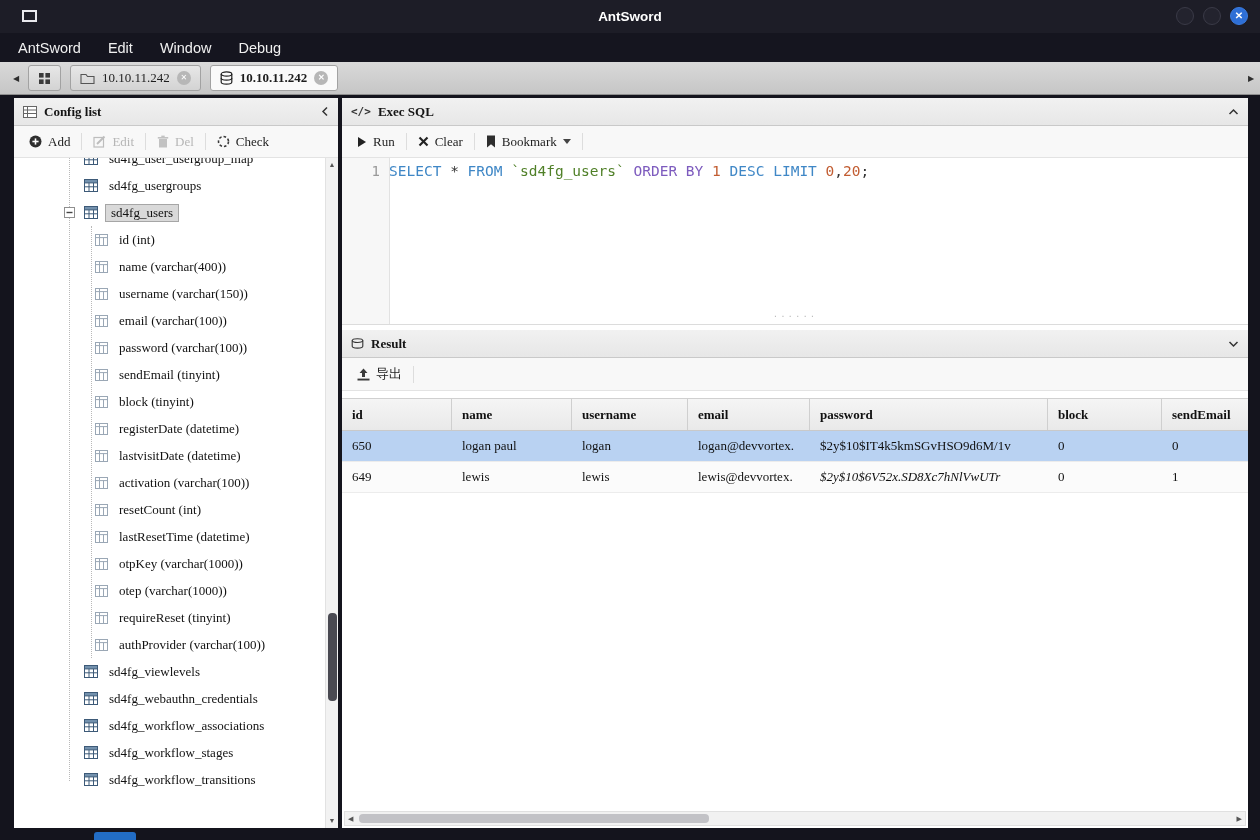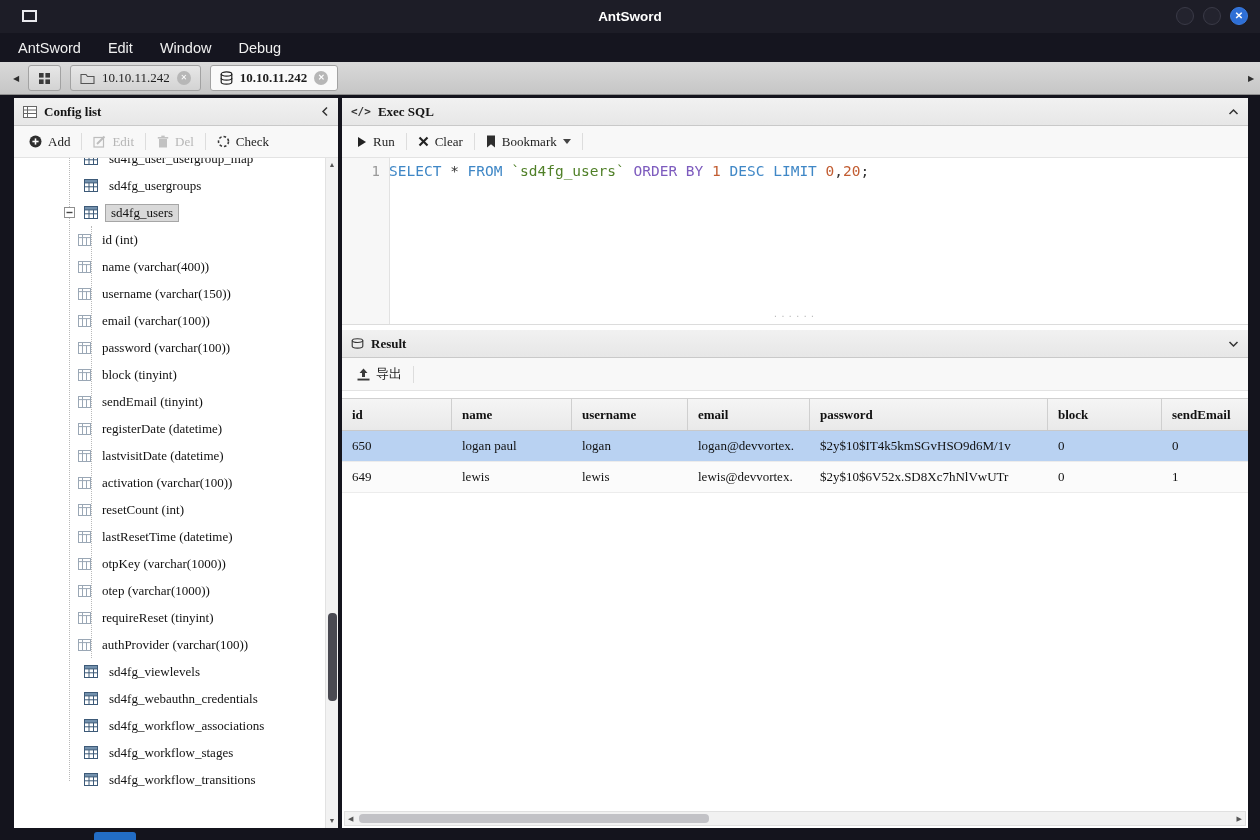--- a/index.html
+++ b/index.html
@@ -41,21 +41,21 @@
   .tsep{width:1px;height:17px;background:#ddd}
 
   
   .tree{position:absolute;left:0;top:60px;right:13px;bottom:0;overflow:hidden;font-size:13px;color:#111}
   .tree-inner{position:absolute;left:0;top:-13px;width:100%}
   .tree-inner::before{content:'';position:absolute;left:55px;top:6px;bottom:12px;border-left:1px dotted #b9b9b9}
   .tree-children{position:relative}
   .tree-children::before{content:'';position:absolute;left:77px;top:0;height:100%;border-left:1px dotted #b9b9b9}
   .trow{height:27px;display:flex;align-items:center;position:relative;white-space:nowrap}
   .trow.lvl1{padding-left:70px}
-  .trow.lvl2{padding-left:64px}
+  .trow.lvl2{padding-left:81px}
   .trow .expander{position:absolute;left:50px;top:8px;line-height:0;background:#fff}
   .trow .ticon{margin-right:7px;line-height:0}
   .trow .tlabel{padding:1px 4px}
   .trow.selected .tlabel{background:#d9d9d9;border:1px solid #a6a6a6;padding:0 5px}
 
   .vscroll{position:absolute;right:0;top:60px;width:13px;bottom:0;background:#f2f2f2;border-left:1px solid #e2e2e2}
   .vscroll .sarr{position:absolute;left:0;width:100%;text-align:center;font-size:7px;color:#555}
   .sarr.up{top:3px}.sarr.down{bottom:3px}
   .vthumb{position:absolute;left:2px;width:9px;border-radius:4px;background:#4a4a52;top:455px;height:88px}
 
@@ -281,30 +281,30 @@
                 </svg></span>
               <span class="tlabel">password (varchar(100))</span>
             </div>
             <div class="trow lvl2">
               <span class="ticon"><svg width="13" height="12">
                   <rect x="0.5" y="0.5" width="12" height="11" fill="#fff" stroke="#9aa7b5"></rect>
                   <line x1="0.5" y1="3.6" x2="12.5" y2="3.6" stroke="#9aa7b5"></line>
                   <line x1="4.5" y1="0.5" x2="4.5" y2="11.5" stroke="#9aa7b5"></line>
                   <line x1="8.5" y1="3.6" x2="8.5" y2="11.5" stroke="#9aa7b5"></line>
                 </svg></span>
+              <span class="tlabel">sendEmail (tinyint)</span>
+            </div>
+            <div class="trow lvl2">
+              <span class="ticon"><svg width="13" height="12">
+                  <rect x="0.5" y="0.5" width="12" height="11" fill="#fff" stroke="#9aa7b5"></rect>
+                  <line x1="0.5" y1="3.6" x2="12.5" y2="3.6" stroke="#9aa7b5"></line>
+                  <line x1="4.5" y1="0.5" x2="4.5" y2="11.5" stroke="#9aa7b5"></line>
+                  <line x1="8.5" y1="3.6" x2="8.5" y2="11.5" stroke="#9aa7b5"></line>
+                </svg></span>
               <span class="tlabel">block (tinyint)</span>
-            </div>
-            <div class="trow lvl2">
-              <span class="ticon"><svg width="13" height="12">
-                  <rect x="0.5" y="0.5" width="12" height="11" fill="#fff" stroke="#9aa7b5"></rect>
-                  <line x1="0.5" y1="3.6" x2="12.5" y2="3.6" stroke="#9aa7b5"></line>
-                  <line x1="4.5" y1="0.5" x2="4.5" y2="11.5" stroke="#9aa7b5"></line>
-                  <line x1="8.5" y1="3.6" x2="8.5" y2="11.5" stroke="#9aa7b5"></line>
-                </svg></span>
-              <span class="tlabel">sendEmail (tinyint)</span>
             </div>
             <div class="trow lvl2">
               <span class="ticon"><svg width="13" height="12">
                   <rect x="0.5" y="0.5" width="12" height="11" fill="#fff" stroke="#9aa7b5"></rect>
                   <line x1="0.5" y1="3.6" x2="12.5" y2="3.6" stroke="#9aa7b5"></line>
                   <line x1="4.5" y1="0.5" x2="4.5" y2="11.5" stroke="#9aa7b5"></line>
                   <line x1="8.5" y1="3.6" x2="8.5" y2="11.5" stroke="#9aa7b5"></line>
                 </svg></span>
               <span class="tlabel">registerDate (datetime)</span>
             </div>
@@ -538,21 +538,21 @@
             <div class="td" style="width: 122px;">logan@devvortex.</div>
             <div class="td" style="width: 238px;">$2y$10$IT4k5kmSGvHSO9d6M/1v</div>
             <div class="td" style="width: 114px;">0</div>
             <div class="td" style="width: 120px;">0</div>
           </div>
           <div class="tr">
             <div class="td" style="width: 110px;">649</div>
             <div class="td" style="width: 120px;">lewis</div>
             <div class="td" style="width: 116px;">lewis</div>
             <div class="td" style="width: 122px;">lewis@devvortex.</div>
-            <div class="td" style="width: 238px;">$2y$10$6V52x.SD8Xc7hNlVwUTr</div>
+            <div class="td" style="width: 238px; font-style: italic;">$2y$10$6V52x.SD8Xc7hNlVwUTr</div>
             <div class="td" style="width: 114px;">0</div>
             <div class="td" style="width: 120px;">1</div>
           </div>
         </div>
     </div>
 
     <div class="hscroll">
       <div class="sarr left">◀</div>
       <div class="hthumb"></div>
       <div class="sarr right">▶</div>

